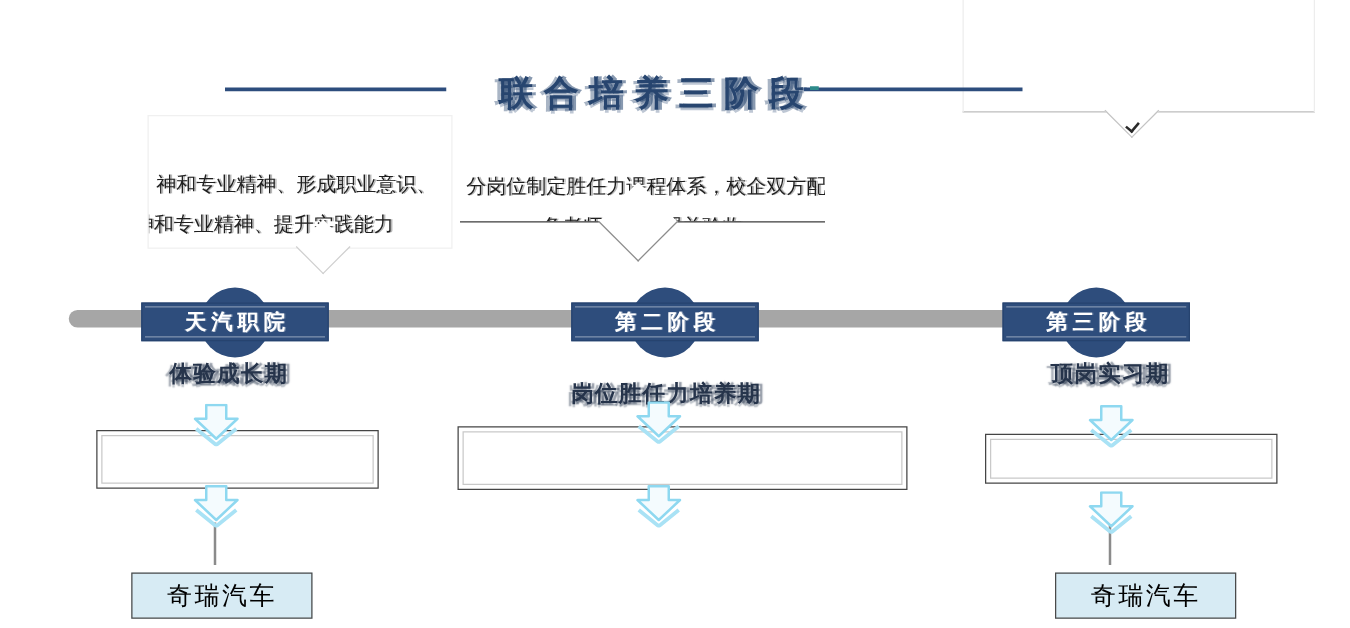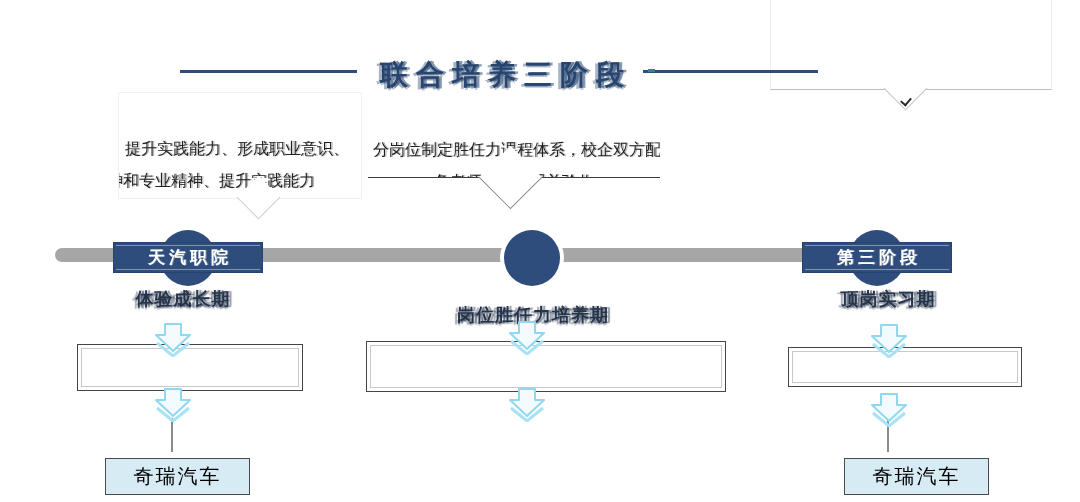--- a/index.html
+++ b/index.html
@@ -1,20 +1,20 @@
 <!DOCTYPE html>
 <html><head>
 <meta charset="utf-8">
 <style>
   html,body{margin:0;padding:0;background:#fff;}
   #canvas{position:relative;width:1080px;height:502px;background:#fff;overflow:hidden;
           font-family:"Liberation Sans",sans-serif;}
 
   
-  .title{position:absolute;left:380px;top:56px;width:290px;text-align:left;
+  .title{position:absolute;left:380px;top:56px;width:290px;text-align:center;
          font-size:28px;font-weight:bold;letter-spacing:8px;color:#27456f;
          filter:blur(.4px);
          text-shadow:3px 0 0 rgba(39,69,111,.55),-3px 1px 0 rgba(39,69,111,.4),1px 2px 0 rgba(39,69,111,.3);}
   .deco{position:absolute;top:70px;height:3px;background:#2d4d7d;}
   .deco.left{left:180px;width:177px;}
   .deco.right{left:643px;width:175px;z-index:6;}
   .deco-dot{position:absolute;left:648px;top:69px;width:7px;height:3px;background:#2e8b8b;z-index:7;}
 
   
   .callout{position:absolute;background:#fff;z-index:2;}
@@ -93,21 +93,21 @@
       <path d="M15 1 H31 V12 H40 L23 28 L6 12 H15 Z" fill="#f4fbfe" stroke="#8ed8f0" stroke-width="2" stroke-linejoin="round"></path>
     </symbol>
   </svg>
 
   <div class="deco left"></div>
   <div class="title">联合培养三阶段</div>
   <div class="deco right"></div>
   <div class="deco-dot"></div>
 
   <div class="callout co1">
-    <div class="co-line l1">提升实践能力、形成职业意识、</div>
+    <div class="co-line l1">神和专业精神、形成职业意识、</div>
     <div class="co-line l2">神和专业精神、提升实践能力</div>
   </div>
   <div class="tail t1"></div>
 
   <div class="callout co2">
     <div class="co-line l1">分岗位制定胜任力课程体系，校企双方配</div>
     <div class="co-line l2">备老师进行授课并验收</div>
   </div>
   <div class="tail t2"></div>
 
@@ -116,20 +116,23 @@
   <div class="tip-mark"></div>
 
   <div class="bar"></div>
 
   <div class="m-circle c1"></div>
   <div class="m-circle c2"></div>
   <div class="m-circle c3"></div>
 
   <div class="m-rect r1">
     <span class="badge">天汽职院</span>
+  </div>
+  <div class="m-rect r2">
+    <span class="badge">第二阶段</span>
   </div>
   <div class="m-rect r3">
     <span class="badge">第三阶段</span>
   </div>
 
   <div class="stage-label sl1">体验成长期</div>
   <div class="stage-label sl2">岗位胜任力培养期</div>
   <div class="stage-label sl3">顶岗实习期</div>
 
   <svg class="arrow a-u1" width="46" height="34">

